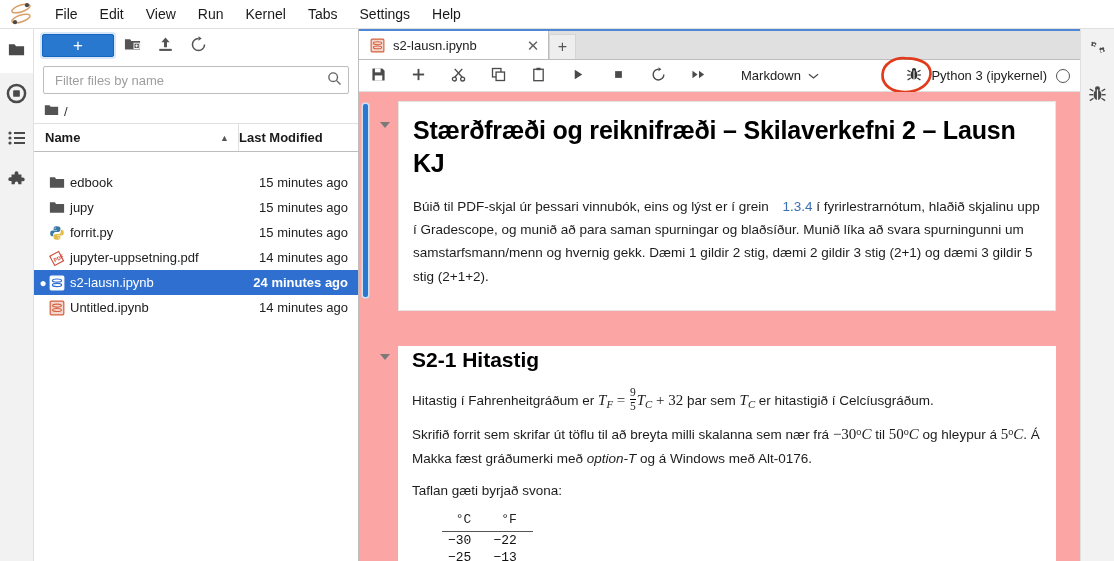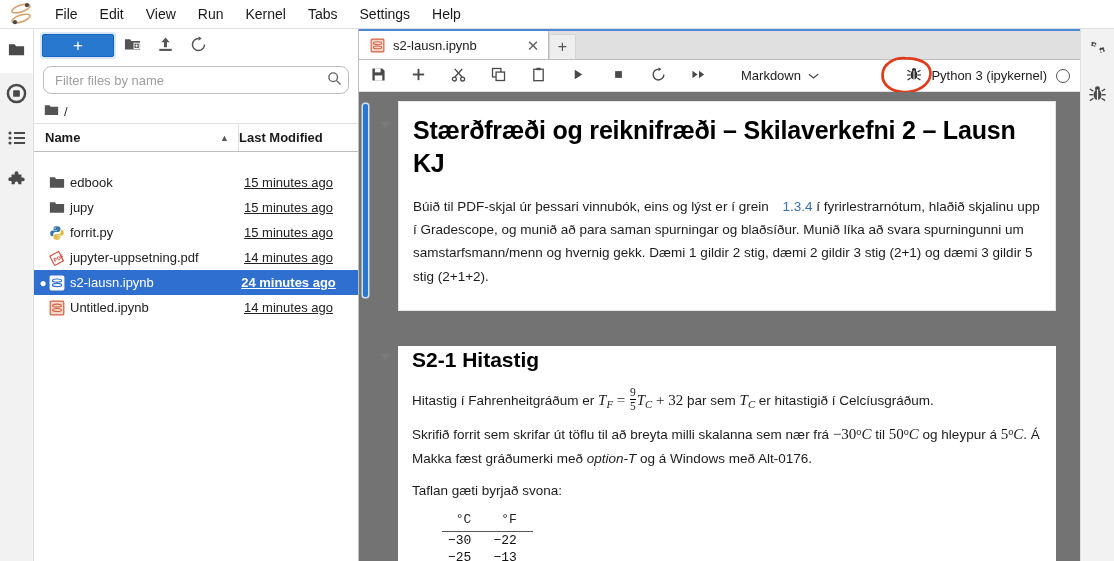--- a/index.html
+++ b/index.html
@@ -57,21 +57,21 @@
     width:70px;height:21px;background:#2878d0;border:1px solid #1565c0;border-radius:2px;
     display:flex;align-items:center;justify-content:center;cursor:default;
     box-shadow:0 0 0 2px rgba(40,120,208,0.18);
   }
   .newbtn .plus{color:#fff;font-size:17px;line-height:1;font-weight:400;}
   .tb-ico{
     width:30px;height:26px;display:flex;align-items:center;justify-content:center;cursor:default;
   }
   .fp-filterwrap{padding:4px 9px 5px 9px;flex:none;}
   .fp-filter{
-    height:26px;border:1px solid #bdbdbd;border-radius:8px;display:flex;align-items:center;
+    height:26px;border:1px solid #bdbdbd;border-radius:2px;display:flex;align-items:center;
     padding:0 6px 0 9px;background:#fff;gap:38px;
   }
   .fp-filter input{
     border:0;outline:0;flex:1;font-family:"Liberation Sans",sans-serif;font-size:13px;
     color:#333;background:transparent;
   }
   .fp-filter input::placeholder{color:#9e9e9e;}
   .fp-crumbs{
     height:24px;display:flex;align-items:center;padding:0 10px;gap:5px;flex:none;font-size:13px;
     color:#333;
@@ -88,21 +88,21 @@
   .sort-caret{margin-left:auto;margin-right:9px;font-size:9px;color:#555;}
   .fp-list{flex:1;overflow:hidden;margin-top:18px;}
   .fp-row{
     display:flex;align-items:center;height:25px;padding-left:4px;cursor:default;
     font-size:13px;color:#212121;
   }
   .fp-row .dot{width:10px;text-align:center;font-size:12px;color:transparent;flex:none;}
   .fp-row.selected{background:#2f6fd0;color:#fff;}
   .fp-row.selected .dot{color:#fff;}
   .fp-row .fname{flex:1;padding-left:5px;white-space:nowrap;overflow:hidden;}
-  .fp-row .fmod{width:119px;text-align:center;padding-right:10px;text-decoration:underline;}
+  .fp-row .fmod{width:119px;text-align:right;padding-right:10px;}
   .fp-row.selected .fmod{font-weight:bold;}
   .ficon{width:17px;height:17px;flex:none;display:flex;align-items:center;justify-content:center;}
 
   
   .dock{
     position:absolute;left:359px;top:29px;right:34px;bottom:0;
     background:#fff;box-sizing:border-box;display:flex;flex-direction:column;
   }
   .tabbar{
     height:30px;background:#e0e0e0;display:flex;align-items:flex-end;flex:none;
@@ -139,21 +139,21 @@
   .kernel-name{font-size:13px;color:#212121;}
   .kernel-idle{
     width:14px;height:14px;border:1.4px solid #555;border-radius:50%;box-sizing:border-box;
   }
   .annot-ellipse{
     position:absolute;left:-28px;top:-11px;width:58px;height:40px;pointer-events:none;
   }
 
   
   .nbcontent{
-    flex:1;overflow:hidden;position:relative;background:#737373;padding-top:9px;
+    flex:1;overflow:hidden;position:relative;background:#fca5a5;padding-top:9px;
   }
   .cell{display:flex;align-items:stretch;position:relative;}
   .cell-bar{width:13px;flex:none;display:flex;justify-content:center;padding-top:3px;}
   .cell-bar .bar{width:5px;border-radius:2px;background:transparent;}
   .cell.selected .cell-bar .bar{background:#2878d0;box-shadow:0 0 0 1.5px #cfe0f5;}
   .collapser{
     width:26px;flex:none;display:flex;justify-content:center;padding-top:21px;
   }
   .caret{
     width:0;height:0;border-left:5.5px solid transparent;border-right:5.5px solid transparent;

